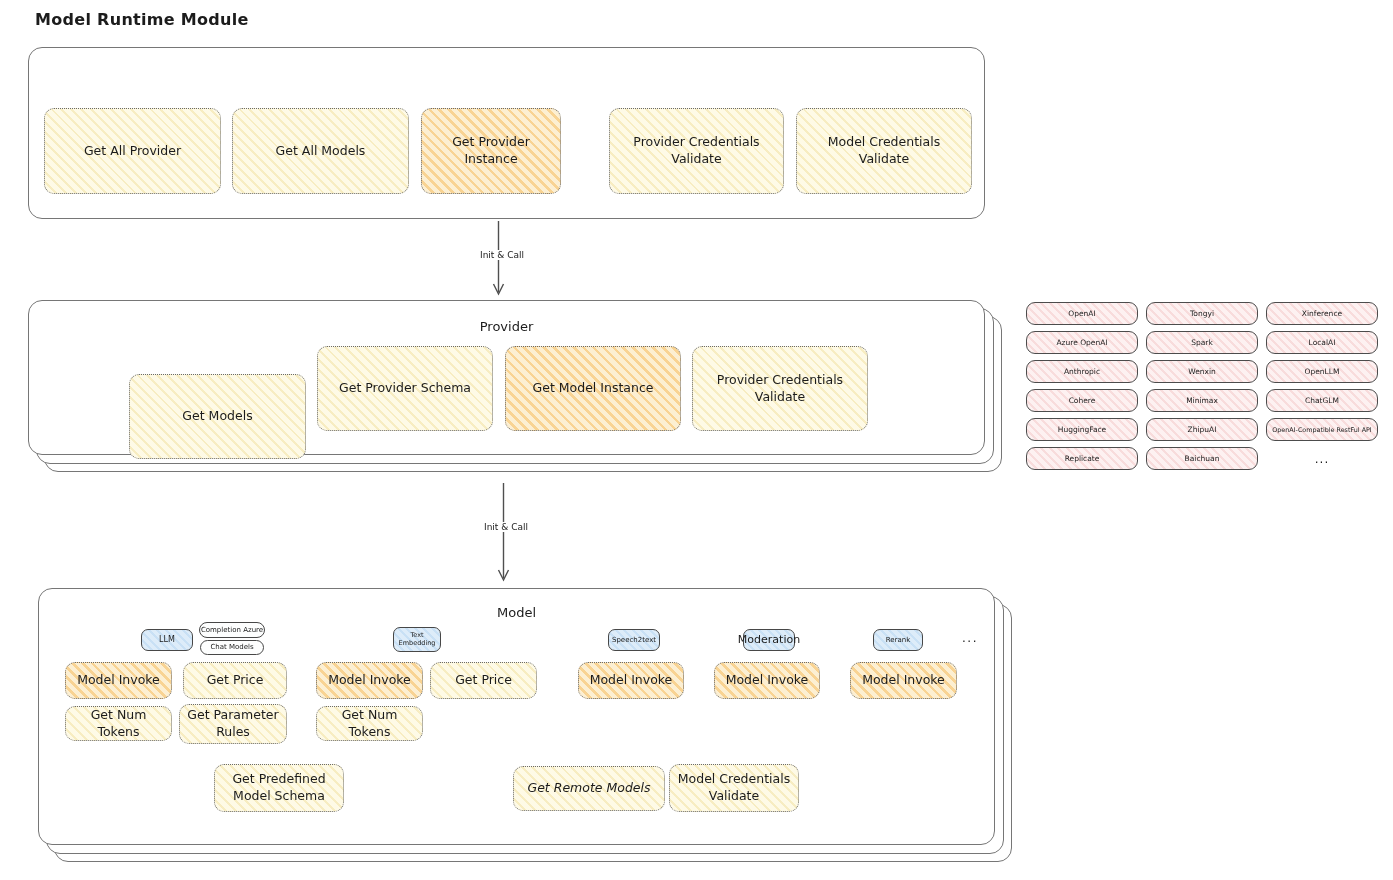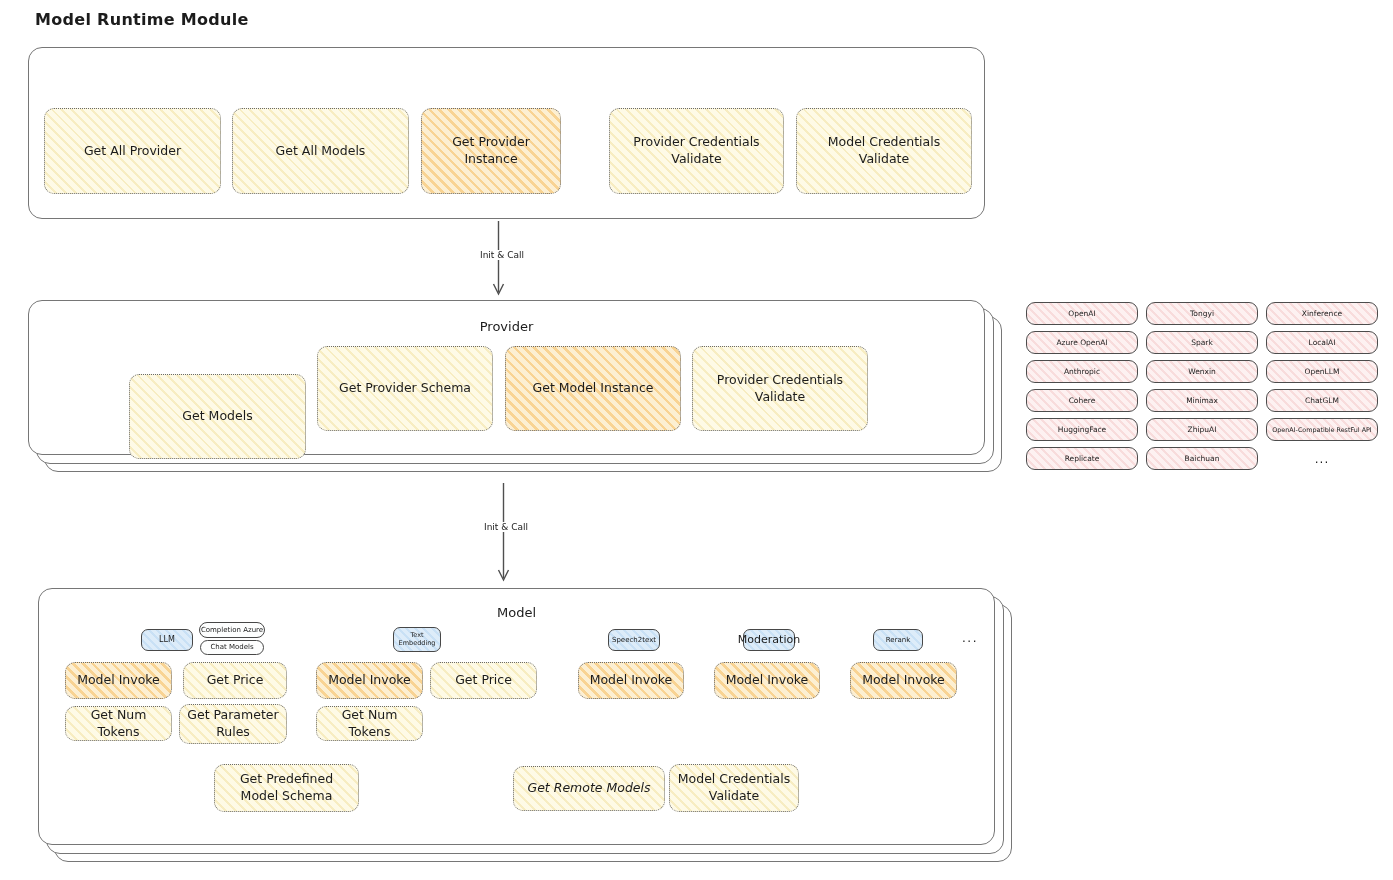--- a/index.html
+++ b/index.html
@@ -179,18 +179,18 @@
     <div class="node hl" style="left:277px; top:73px; width:107px; height:37px;">Model Invoke</div>
     <div class="node" style="left:391px; top:73px; width:107px; height:37px;">Get Price</div>
     <div class="node hl" style="left:539px; top:73px; width:106px; height:37px;">Model Invoke</div>
     <div class="node hl" style="left:675px; top:73px; width:106px; height:37px;">Model Invoke</div>
     <div class="node hl" style="left:811px; top:73px; width:107px; height:37px;">Model Invoke</div>
 
     <div class="node" style="left:26px; top:117px; width:107px; height:35px;">Get Num Tokens</div>
     <div class="node" style="left:140px; top:115px; width:108px; height:40px;">Get Parameter Rules</div>
     <div class="node" style="left:277px; top:117px; width:107px; height:35px;">Get Num Tokens</div>
 
-    <div class="node" style="left:175px; top:175px; width:145px; height:48px;">Get Predefined Model Schema</div>
+    <div class="node" style="left:175px; top:175px; width:130px; height:48px;">Get Predefined Model Schema</div>
     <div class="node" style="left:474px; top:177px; width:152px; height:45px;font-style:italic;">Get Remote Models</div>
     <div class="node" style="left:630px; top:175px; width:130px; height:48px;">Model Credentials Validate</div>
   </div>
 
 </div>
 
 </body></html>

